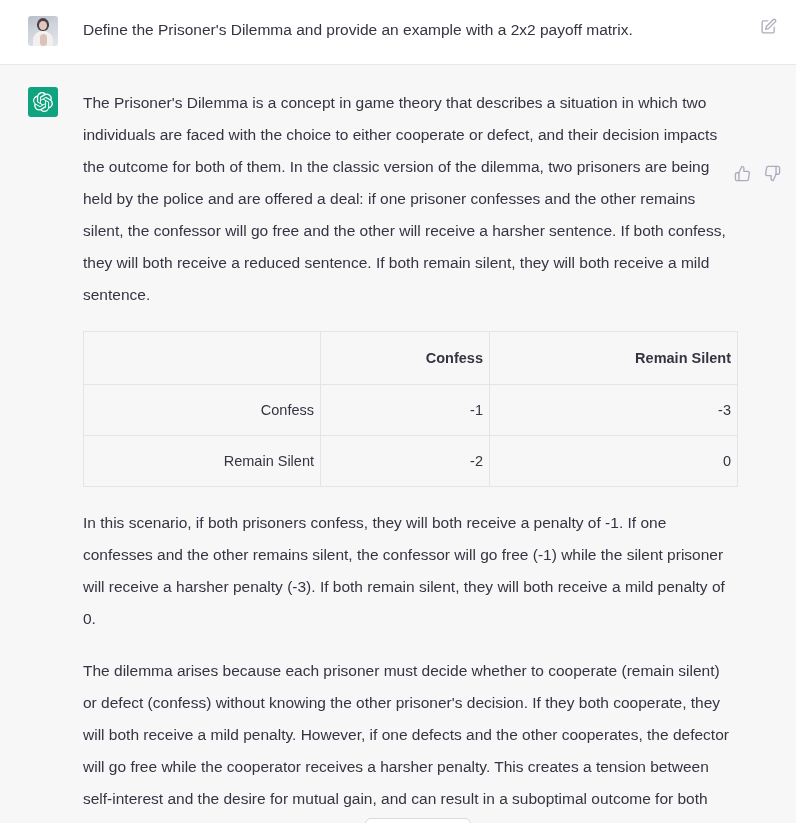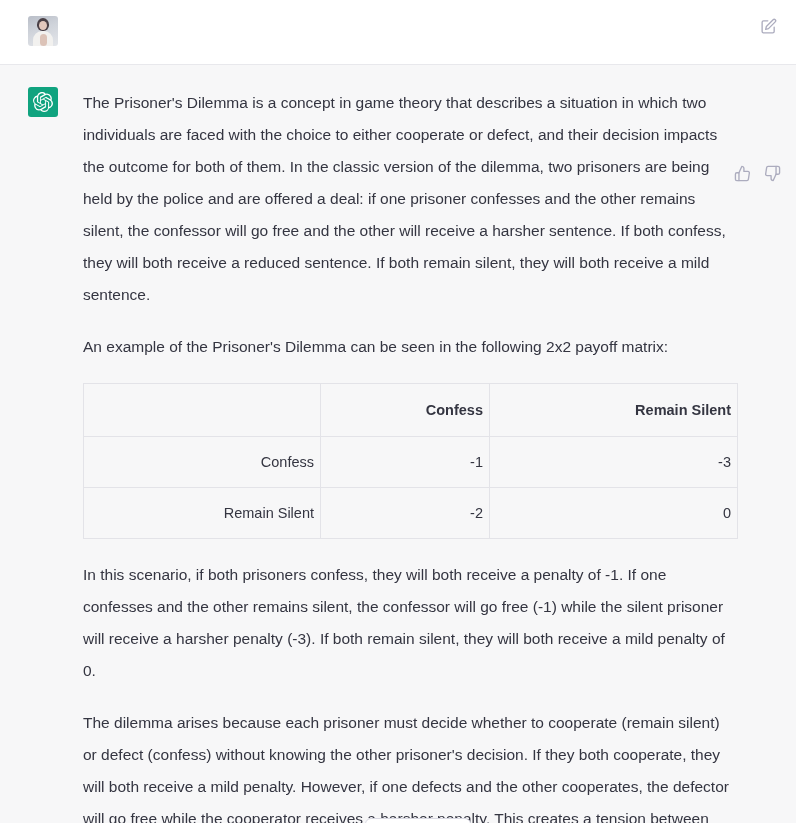--- a/index.html
+++ b/index.html
@@ -206,20 +206,23 @@
 
   <div class="message user">
     <div class="avatar-col">
       <div class="avatar user-avatar">
         <div class="ph-hair"></div>
         <div class="ph-face"></div>
         <div class="ph-body"></div>
         <div class="ph-arm"></div>
       </div>
     </div>
+    <div class="msg-body">
+      <div class="user-text">Define the Prisoner's Dilemma and provide an example with a 2x2 payoff matrix.</div>
+    </div>
     <div class="actions user-actions">
       <button class="icon-btn" aria-label="Edit">
         <svg width="17" height="17" viewBox="0 0 24 24" fill="none" stroke="currentColor" stroke-width="1.9" stroke-linecap="round" stroke-linejoin="round">
           <path d="M11 4H5a2 2 0 0 0-2 2v13a2 2 0 0 0 2 2h13a2 2 0 0 0 2-2v-6"></path>
           <path d="M18.5 2.5a2.12 2.12 0 0 1 3 3L12 15l-4 1 1-4 9.5-9.5z"></path>
         </svg>
       </button>
     </div>
   </div>
 
@@ -230,21 +233,20 @@
           <path d="M22.28 9.82a5.99 5.99 0 0 0-.52-4.91 6.05 6.05 0 0 0-6.51-2.9A6 6 0 0 0 4.98 4.18a5.99 5.99 0 0 0-4 2.9 6.05 6.05 0 0 0 .74 7.1 5.98 5.98 0 0 0 .51 4.91 6.05 6.05 0 0 0 6.52 2.9A5.98 5.98 0 0 0 13.26 24a6.06 6.06 0 0 0 5.77-4.21 5.99 5.99 0 0 0 4-2.9 6.06 6.06 0 0 0-.75-7.07zM13.26 22.43a4.48 4.48 0 0 1-2.88-1.04l.14-.08 4.78-2.76a.79.79 0 0 0 .39-.68v-6.74l2.02 1.17a.07.07 0 0 1 .4.06v5.58a4.5 4.5 0 0 1-4.5 4.49zM3.6 18.3a4.47 4.47 0 0 1-.54-3.01l.14.09 4.78 2.76a.77.77 0 0 0 .78 0l5.84-3.37v2.33a.08.08 0 0 1-.3.07l-4.83 2.79a4.5 4.5 0 0 1-6.14-1.65zM2.34 7.9a4.49 4.49 0 0 1 2.35-1.97V11.6a.77.77 0 0 0 .38.67l5.81 3.35-2.02 1.17a.8.8 0 0 1-.7.01L3.33 14a4.5 4.5 0 0 1-1-6.1zm16.6 3.86L13.1 8.38 15.12 7.2a.08.08 0 0 1 .07 0l4.83 2.79a4.49 4.49 0 0 1-.68 8.1v-5.67a.79.79 0 0 0-.4-.66zm2.01-3.02l-.14-.09-4.77-2.78a.78.78 0 0 0-.79 0L9.42 9.24V6.91a.07.07 0 0 1 .03-.06l4.83-2.79a4.49 4.49 0 0 1 6.67 4.65zM8.32 12.87L6.3 11.7a.08.08 0 0 1-.04-.06V6.07a4.49 4.49 0 0 1 7.37-3.45l-.14.08-4.78 2.76a.79.79 0 0 0-.39.68zm1.1-2.37L12.02 9l2.6 1.5v3l-2.6 1.5-2.6-1.5z"></path>
         </svg>
       </div>
     </div>
 
     <div class="msg-body">
       <div class="assistant-body">
 
         <p>The Prisoner's Dilemma is a concept in game theory that describes a situation in which two individuals are faced with the choice to either cooperate or defect, and their decision impacts the outcome for both of them. In the classic version of the dilemma, two prisoners are being held by the police and are offered a deal: if one prisoner confesses and the other remains silent, the confessor will go free and the other will receive a harsher sentence. If both confess, they will both receive a reduced sentence. If both remain silent, they will both receive a mild sentence.</p>
 
-        <p>An example of the Prisoner's Dilemma can be seen in the following 2x2 payoff matrix:</p>
 
         <div class="payoff-table-wrap">
           <table class="payoff-table">
             <colgroup>
               <col class="c0">
                 <col class="c1">
                 <col class="c2">
             </colgroup>
             <thead>
               <tr>

